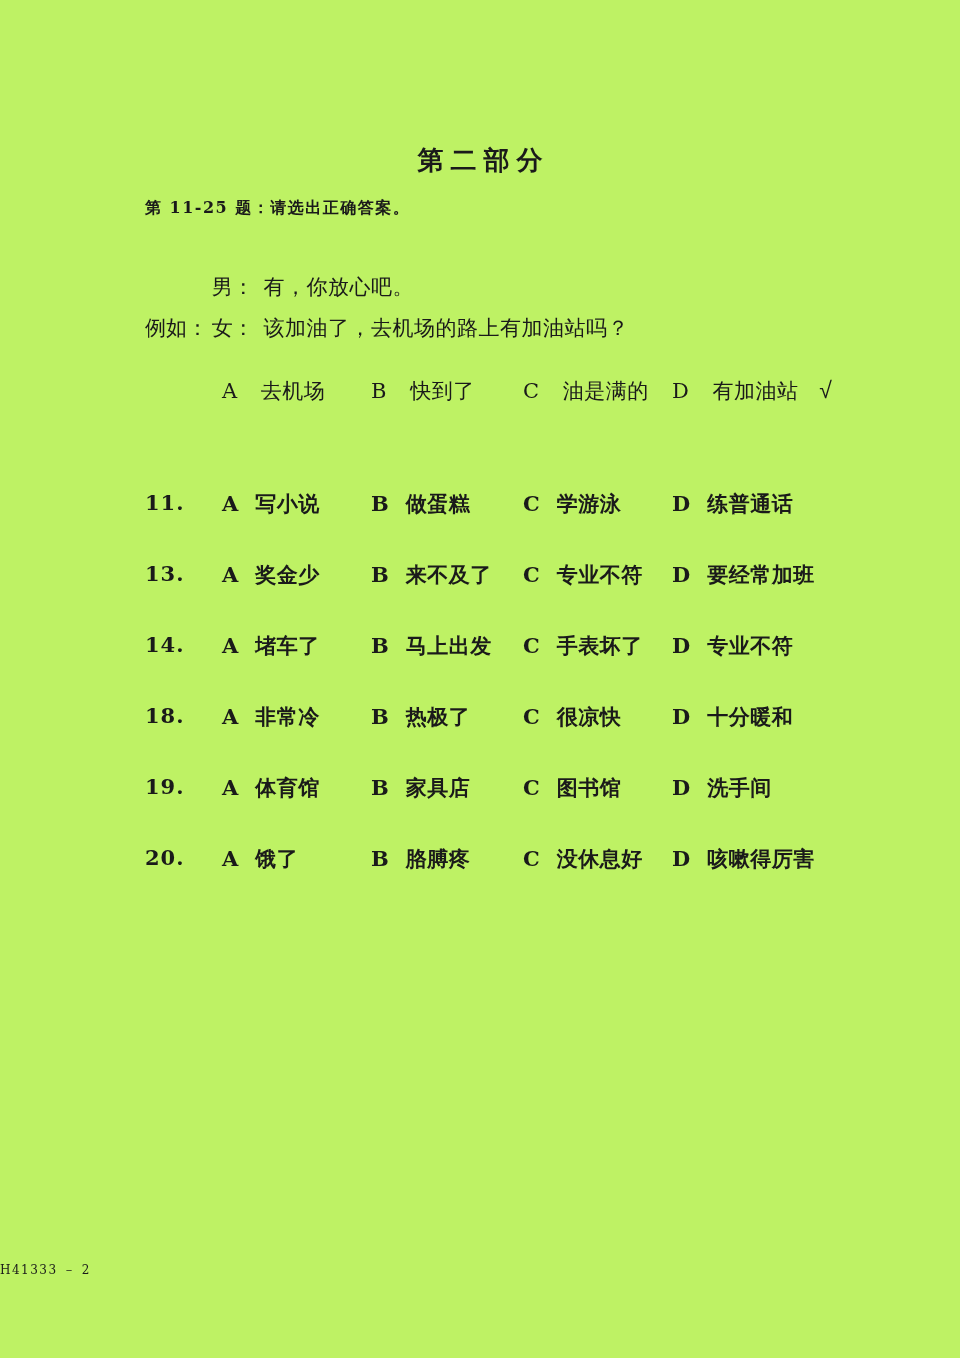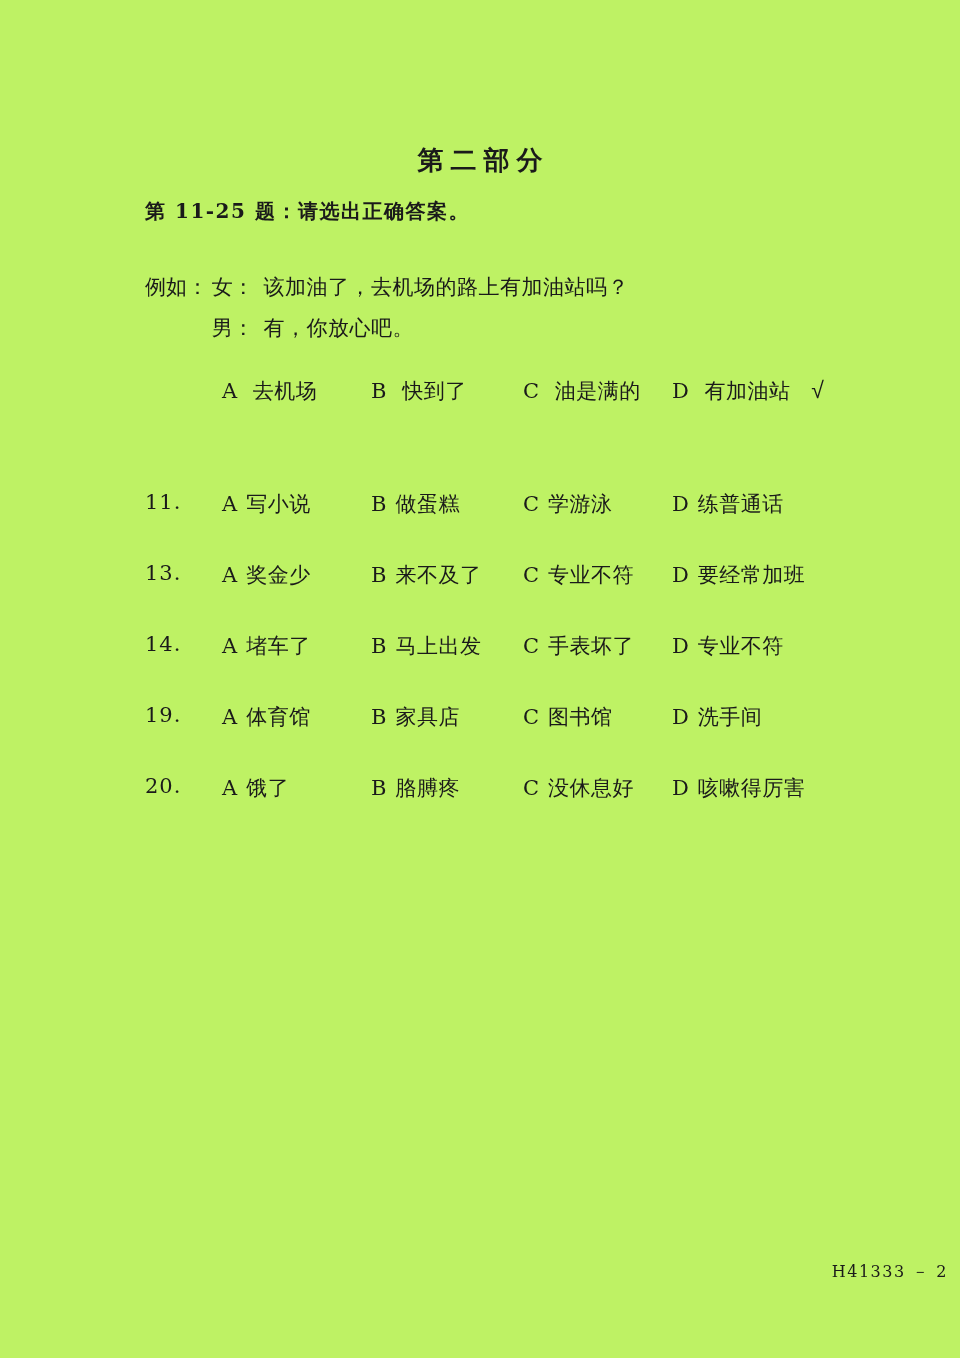--- a/index.html
+++ b/index.html
@@ -35,21 +35,21 @@
     letter-spacing: 7px;
     text-indent: 7px;
     font-family: "DejaVu Serif", "Liberation Serif", serif;
   }
 
   
   .instruction {
     position: absolute;
     left: 145px;
     top: 198px;
-    font-size: 20px;
+    font-size: 16px;
     font-weight: bold;
     letter-spacing: 1.5px;
     white-space: nowrap;
   }
 
   
   .example {
     position: absolute;
     left: 145px;
     top: 267px;
@@ -87,20 +87,21 @@
     font-size: 21px;
     white-space: nowrap;
   }
 
   
   .questions {
     position: absolute;
     left: 0;
     top: 490px;
     width: 784px;
+    font-weight: bold;
   }
   .q-row {
     position: relative;
     height: 71px;
     font-size: 21px;
     white-space: nowrap;
   }
   .q-num {
     position: absolute;
     left: 145px;
@@ -119,65 +120,65 @@
   .opt-c { left: 523px; }
   .opt-d { left: 672px; }
 
   .opt-letter {
     display: inline-block;
     min-width: 14px;
     font-family: "DejaVu Serif", "Liberation Serif", serif;
   }
   .opt-text {
     display: inline-block;
-    margin-left: 9px;
+    margin-left: 17px;
     letter-spacing: 0.5px;
   }
 
   .check-mark {
     display: inline-block;
     margin-left: 14px;
     font-size: 23px;
     font-family: "DejaVu Sans", sans-serif;
     font-weight: 300;
     vertical-align: baseline;
   }
 
   
   .footer {
     position: absolute;
     left: 0;
     right: 12px;
     top: 1262px;
-    text-align: right;
-    font-size: 16px;
+    text-align: left;
+    font-size: 12px;
     letter-spacing: 1.5px;
     font-family: "DejaVu Serif", "Liberation Serif", serif;
   }
 </style>
 </head>
 <body>
 
 <div class="page">
 
   <div class="section-title">第二部分</div>
 
   <div class="instruction">第 11-25 题：请选出正确答案。</div>
 
   <div class="example">
+    <div class="example-row">
+      <span class="ex-label"></span>
+      <span class="ex-speaker">男：</span>
+      <span class="ex-text">有，你放心吧。</span>
+    </div>
     <div class="example-row">
       <span class="ex-label">例如：</span>
       <span class="ex-speaker">女：</span>
       <span class="ex-text">该加油了，去机场的路上有加油站吗？</span>
     </div>
-    <div class="example-row">
-      <span class="ex-label"></span>
-      <span class="ex-speaker">男：</span>
-      <span class="ex-text">有，你放心吧。</span>
-    </div>
   </div>
 
   <div class="example-options">
     <span class="opt opt-a">
       <span class="opt-letter">A</span>
       <span class="opt-text">去机场</span>
     </span>
     <span class="opt opt-b">
       <span class="opt-letter">B</span>
       <span class="opt-text">快到了</span>
@@ -209,20 +210,27 @@
         <span class="opt opt-d"><span class="opt-letter">D</span><span class="opt-text">要经常加班</span></span>
       </div>
       <div class="q-row">
         <span class="q-num">14.</span>
         <span class="opt opt-a"><span class="opt-letter">A</span><span class="opt-text">堵车了</span></span>
         <span class="opt opt-b"><span class="opt-letter">B</span><span class="opt-text">马上出发</span></span>
         <span class="opt opt-c"><span class="opt-letter">C</span><span class="opt-text">手表坏了</span></span>
         <span class="opt opt-d"><span class="opt-letter">D</span><span class="opt-text">专业不符</span></span>
       </div>
       <div class="q-row">
+        <span class="q-num">18.</span>
+        <span class="opt opt-a"><span class="opt-letter">A</span><span class="opt-text">非常冷</span></span>
+        <span class="opt opt-b"><span class="opt-letter">B</span><span class="opt-text">热极了</span></span>
+        <span class="opt opt-c"><span class="opt-letter">C</span><span class="opt-text">很凉快</span></span>
+        <span class="opt opt-d"><span class="opt-letter">D</span><span class="opt-text">十分暖和</span></span>
+      </div>
+      <div class="q-row">
         <span class="q-num">19.</span>
         <span class="opt opt-a"><span class="opt-letter">A</span><span class="opt-text">体育馆</span></span>
         <span class="opt opt-b"><span class="opt-letter">B</span><span class="opt-text">家具店</span></span>
         <span class="opt opt-c"><span class="opt-letter">C</span><span class="opt-text">图书馆</span></span>
         <span class="opt opt-d"><span class="opt-letter">D</span><span class="opt-text">洗手间</span></span>
       </div>
       <div class="q-row">
         <span class="q-num">20.</span>
         <span class="opt opt-a"><span class="opt-letter">A</span><span class="opt-text">饿了</span></span>
         <span class="opt opt-b"><span class="opt-letter">B</span><span class="opt-text">胳膊疼</span></span>

